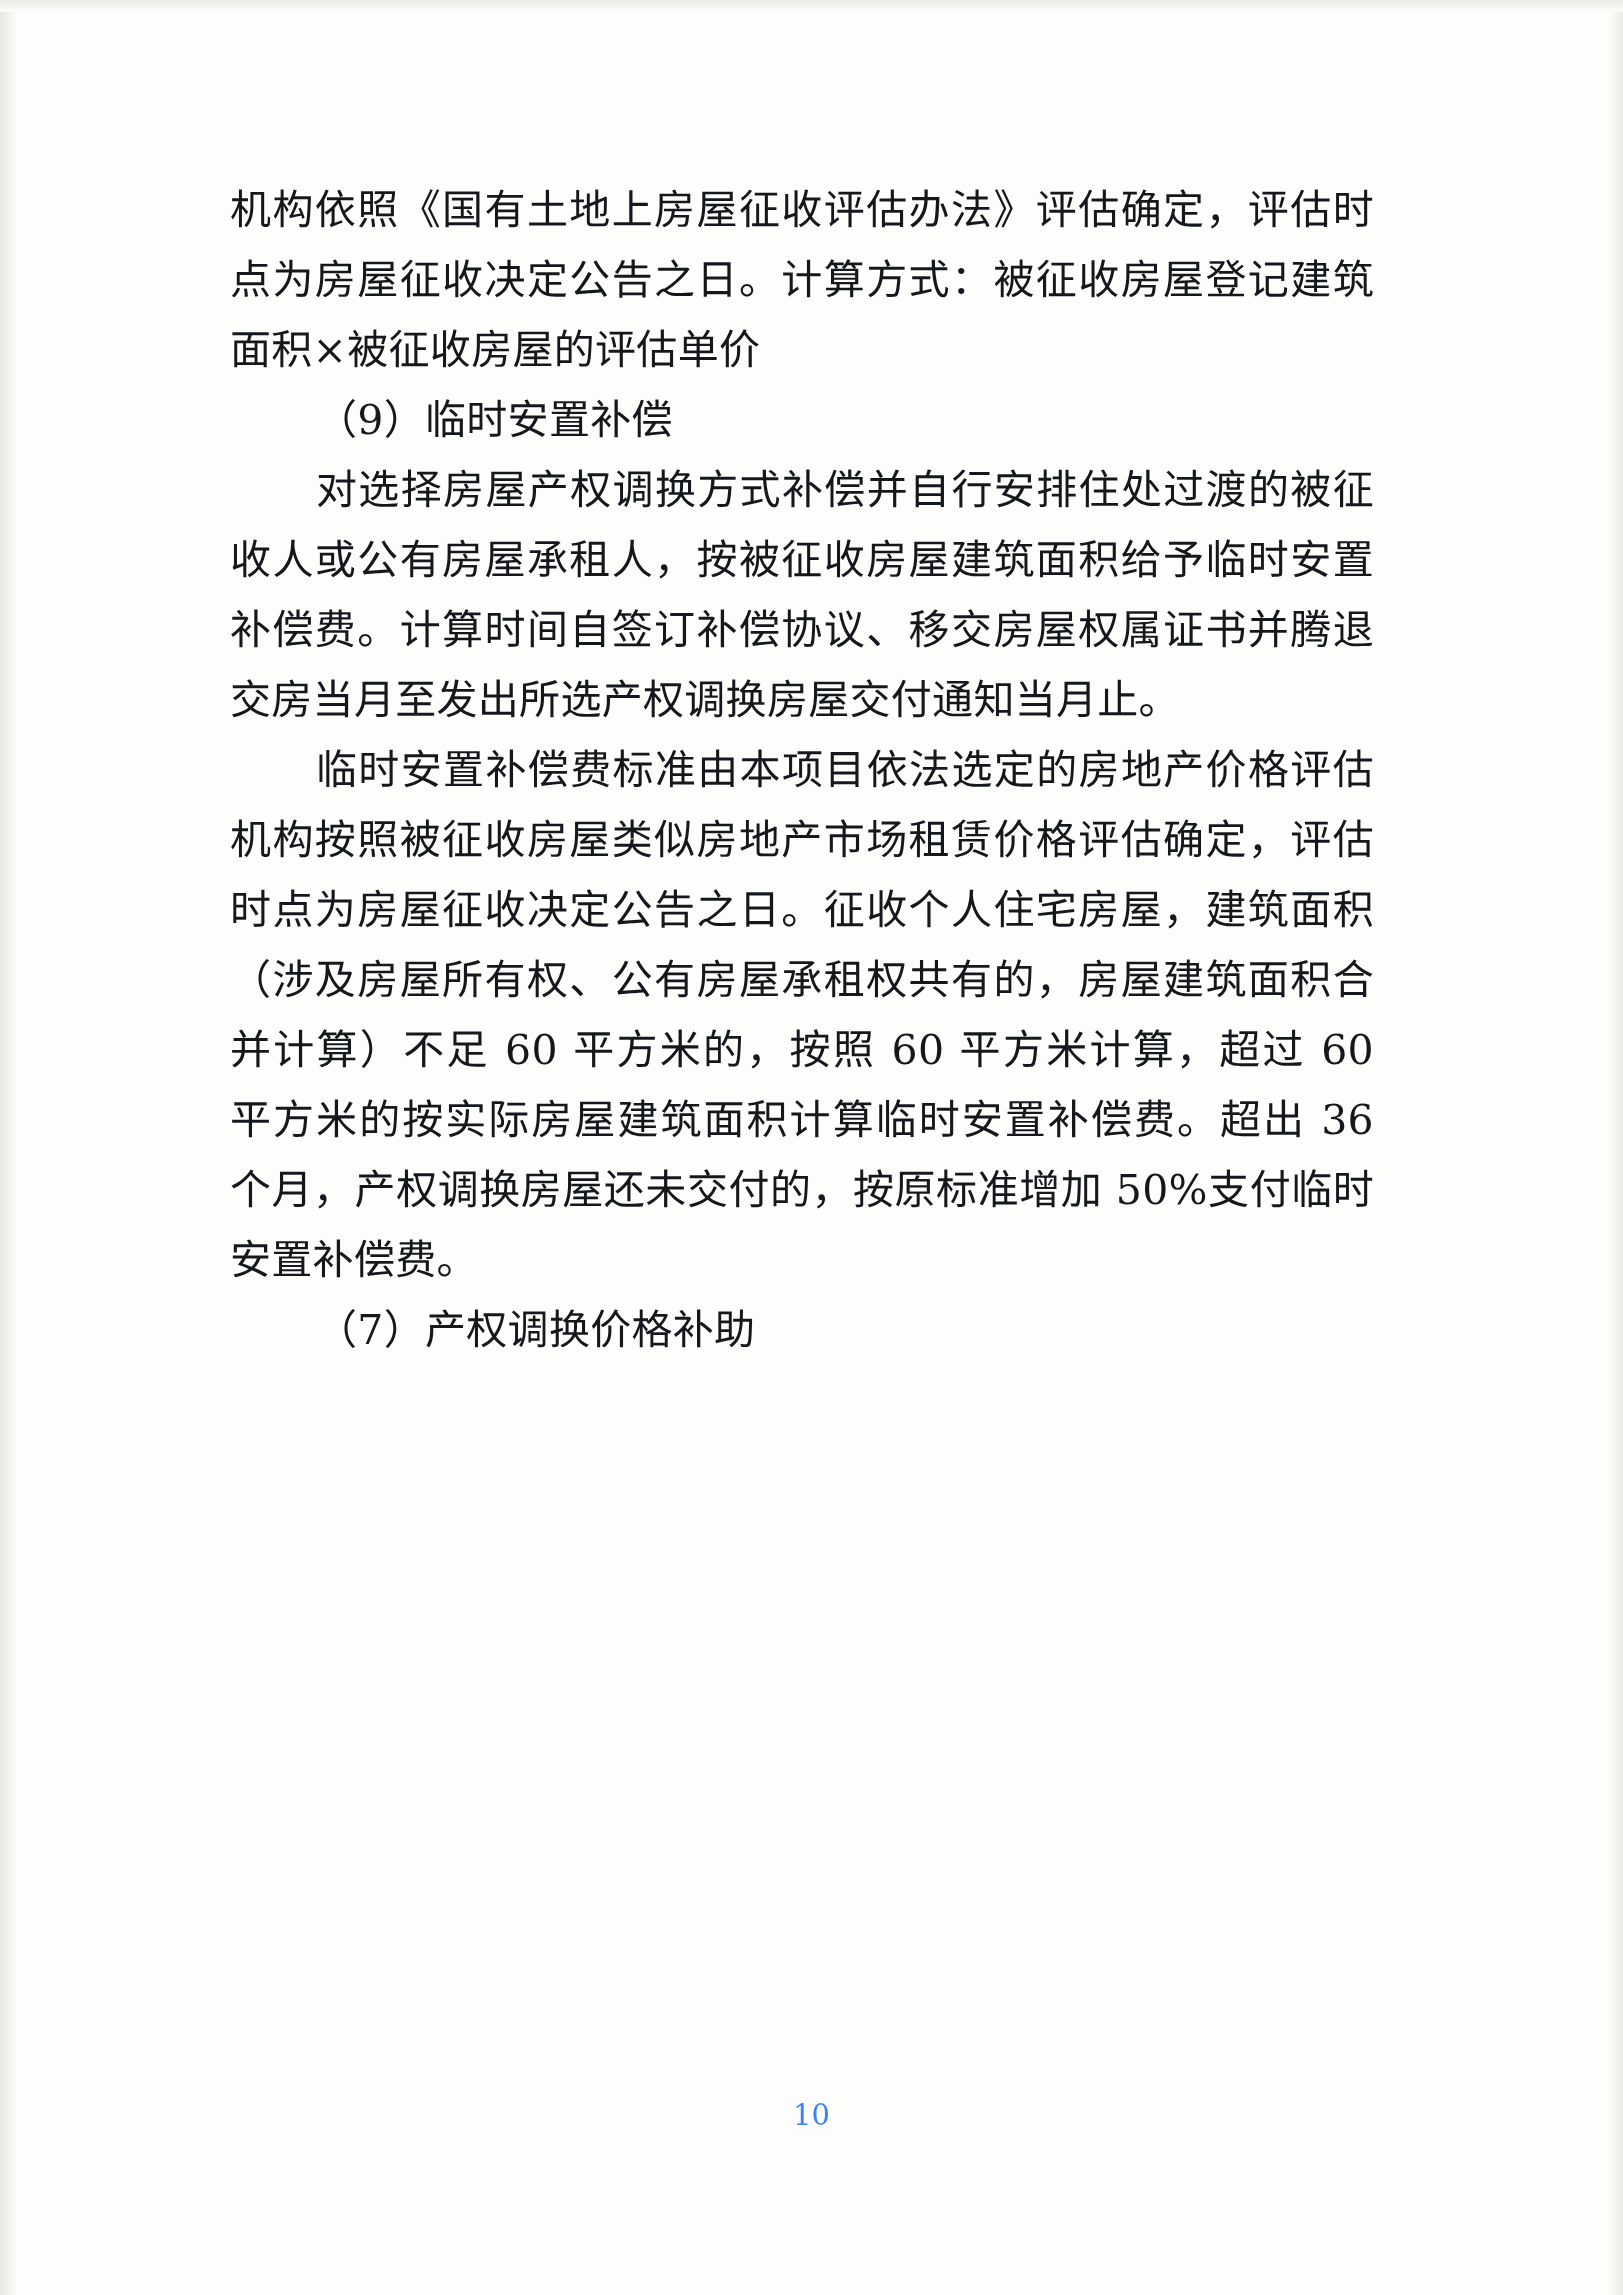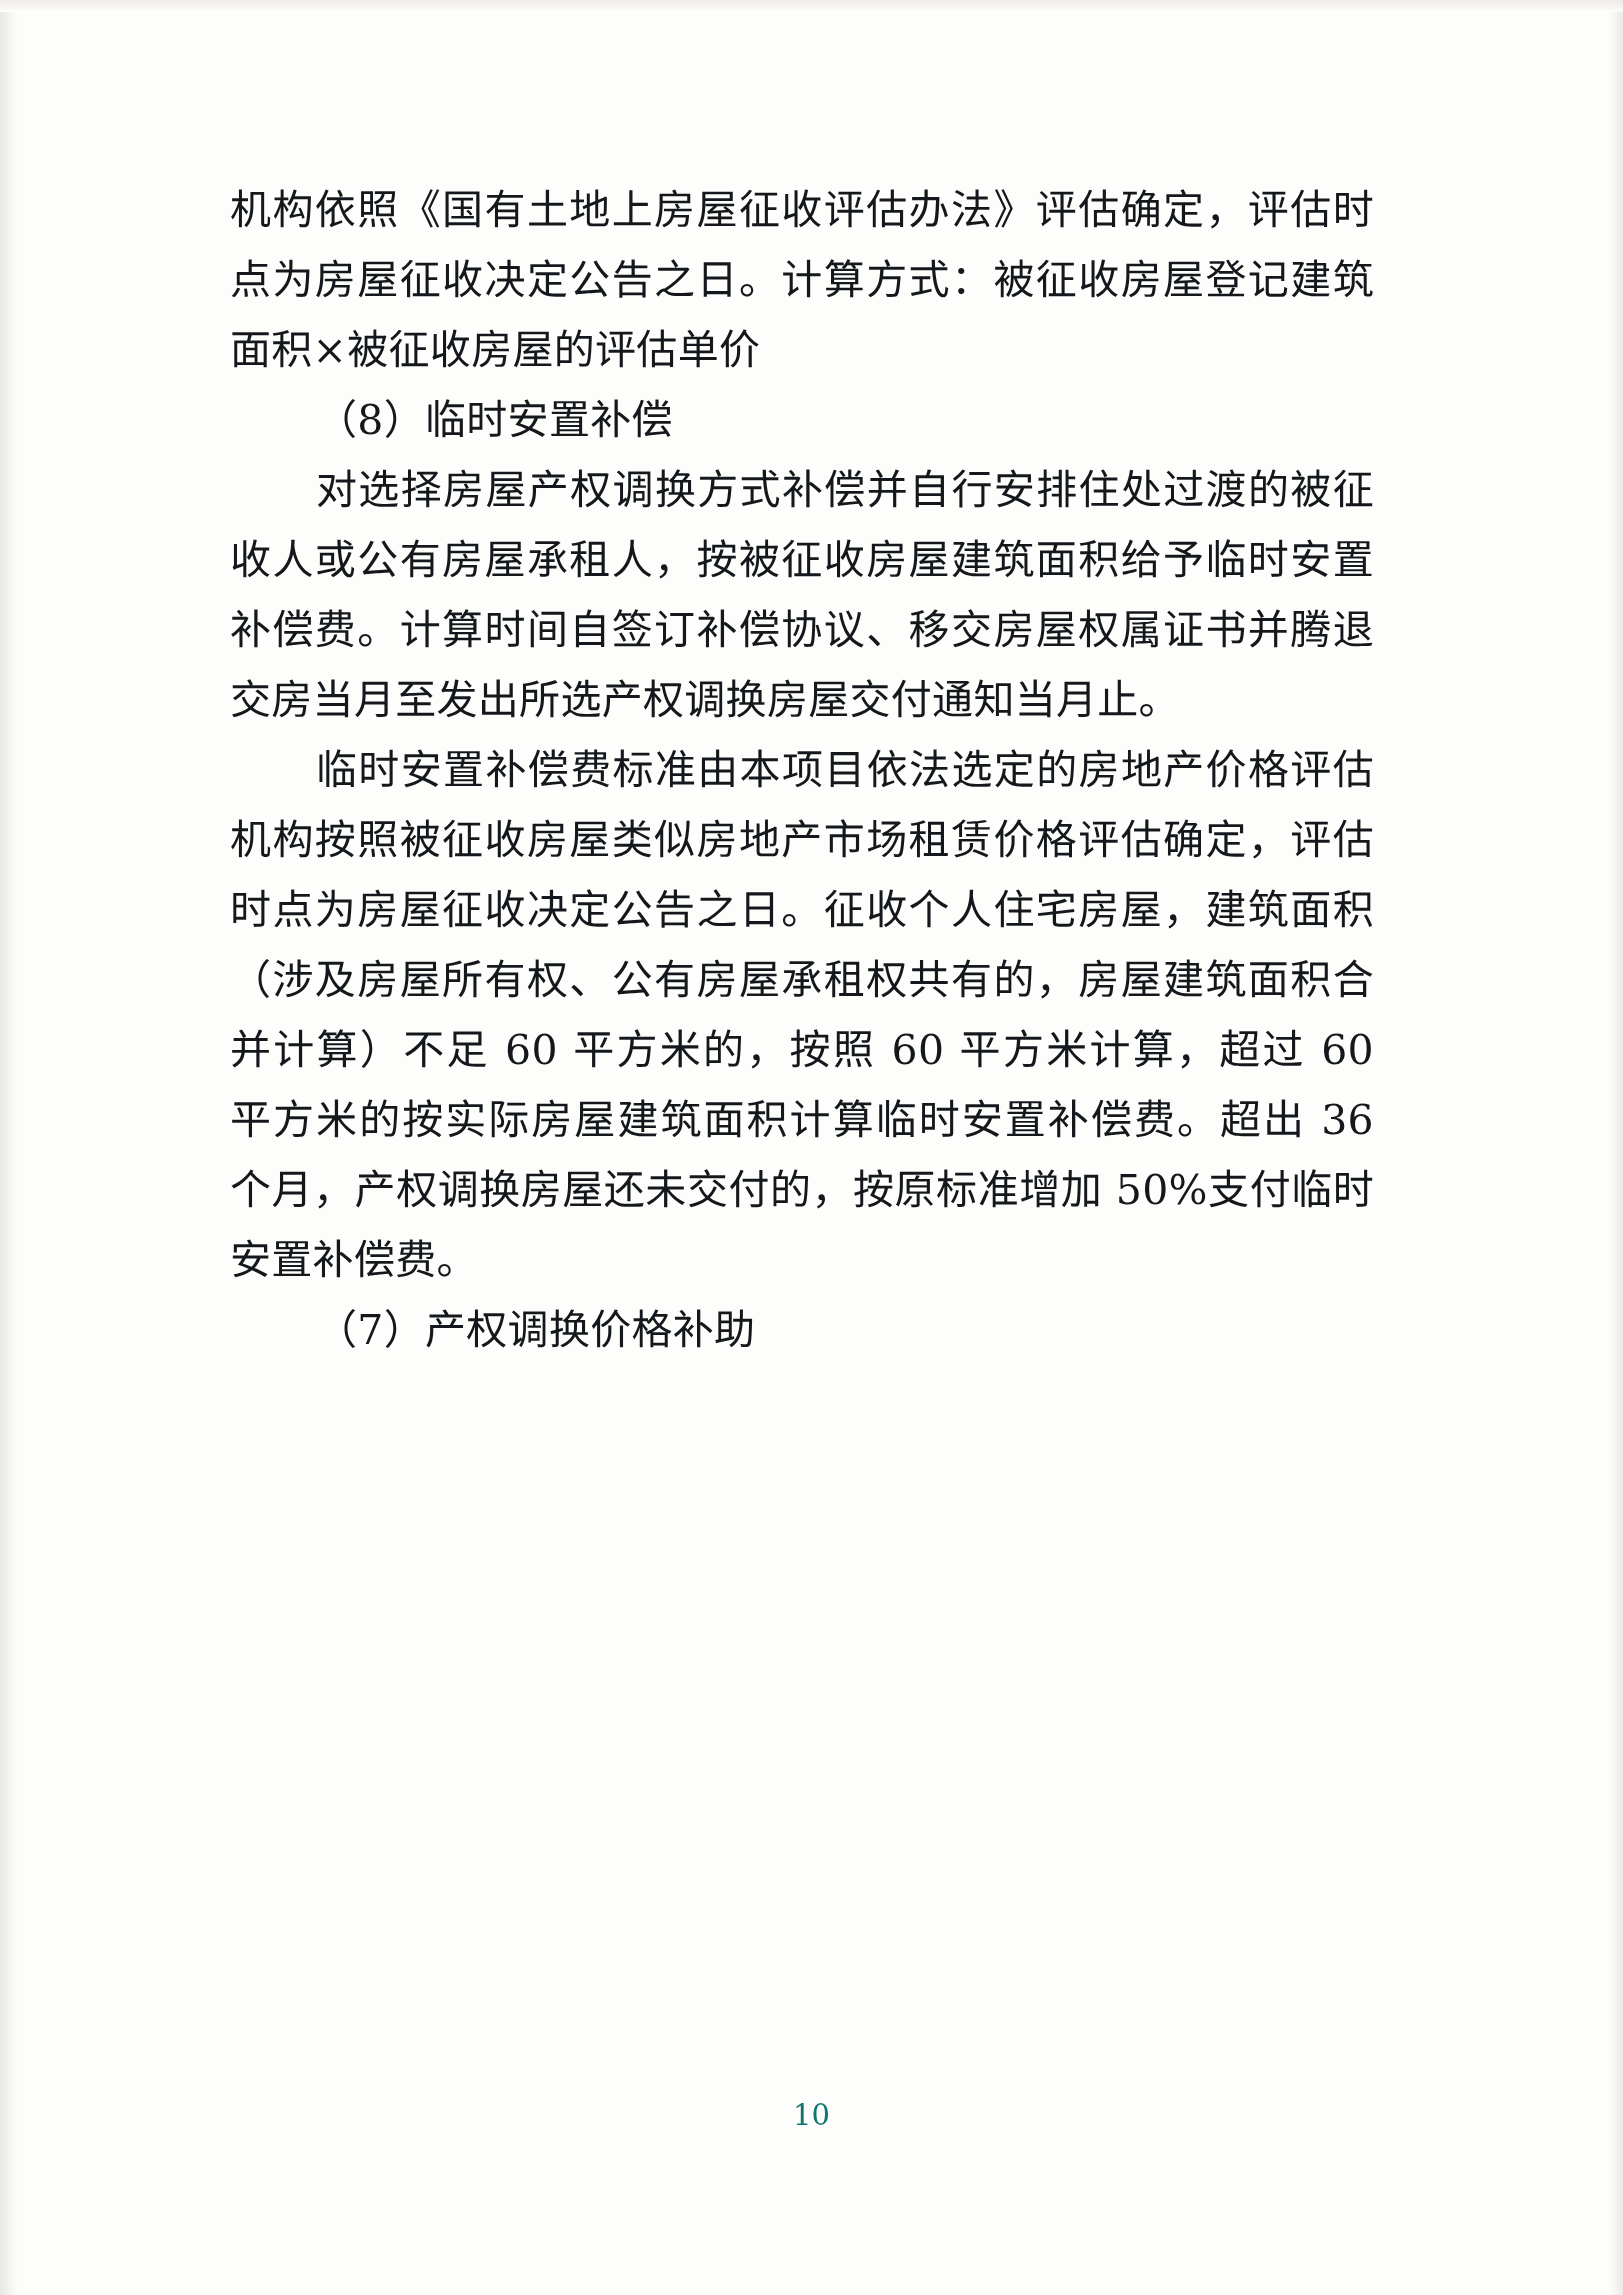--- a/index.html
+++ b/index.html
@@ -63,35 +63,35 @@
     text-indent: 86px;
   }
 
   .page-number {
     position: absolute;
     left: 0;
     right: 0;
     top: 2098px;
     text-align: center;
     font-size: 29px;
-    color: #0f766e;
+    color: #3b82f6;
     font-family: "DejaVu Serif", "Liberation Serif", serif;
   }
 </style>
 </head>
 <body>
 
 <div class="page">
   <div class="paper-edge-left"></div>
   <div class="paper-edge-right"></div>
   <div class="paper-edge-top"></div>
 
   <div class="content">
     <p class="para">机构依照《国有土地上房屋征收评估办法》评估确定，评估时点为房屋征收决定公告之日。计算方式：被征收房屋登记建筑面积×被征收房屋的评估单价</p>
-    <p class="para indent">（8）临时安置补偿</p>
+    <p class="para indent">（9）临时安置补偿</p>
     <p class="para indent">对选择房屋产权调换方式补偿并自行安排住处过渡的被征收人或公有房屋承租人，按被征收房屋建筑面积给予临时安置补偿费。计算时间自签订补偿协议、移交房屋权属证书并腾退交房当月至发出所选产权调换房屋交付通知当月止。</p>
     <p class="para indent">临时安置补偿费标准由本项目依法选定的房地产价格评估机构按照被征收房屋类似房地产市场租赁价格评估确定，评估时点为房屋征收决定公告之日。征收个人住宅房屋，建筑面积（涉及房屋所有权、公有房屋承租权共有的，房屋建筑面积合并计算）不足 60 平方米的，按照 60 平方米计算，超过 60 平方米的按实际房屋建筑面积计算临时安置补偿费。超出 36 个月，产权调换房屋还未交付的，按原标准增加 50%支付临时安置补偿费。</p>
     <p class="para indent">（7）产权调换价格补助</p>
   </div>
 
   <div class="page-number">10</div>
 </div>
 
 
 </body></html>

